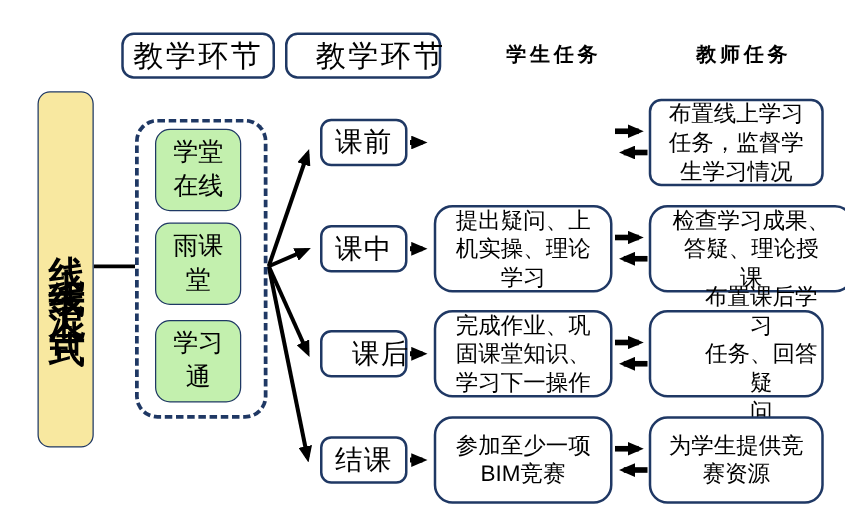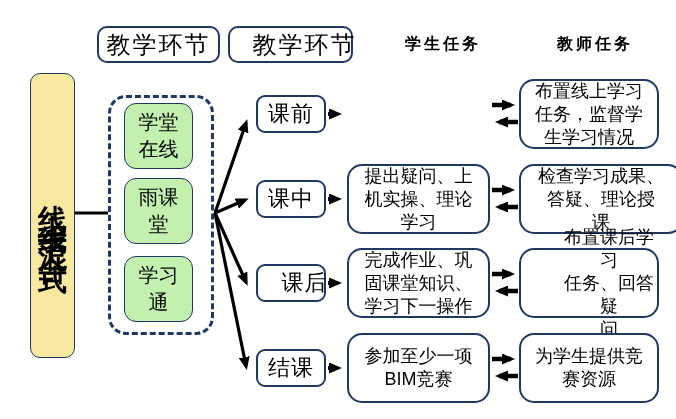--- a/index.html
+++ b/index.html
@@ -115,21 +115,21 @@
 
   <div class="abs dashed-box" style="left:108px;top:95px;width:106px;height:240px;"></div>
   <div class="abs green-box" style="left:124px;top:103px;width:69px;height:66px;">学堂
 在线</div>
   <div class="abs green-box" style="left:124px;top:178px;width:69px;height:66px;">雨课
 堂</div>
   <div class="abs green-box" style="left:124px;top:256px;width:69px;height:66px;">学习
 通</div>
 
   <div class="abs stage-box" style="left:256px;top:95px;width:70px;height:38px;">课前</div>
-  <div class="abs task-box" style="left:519px;top:79px;width:140px;height:70px;">布置线上学习
+  <div class="abs task-box" style="left:519px;top:79px;width:140px;height:70px;border-radius:10px;">布置线上学习
 任务，监督学
 生学习情况</div>
 
   <div class="abs stage-box" style="left:256px;top:180px;width:70px;height:38px;">课中</div>
   <div class="abs task-box" style="left:347px;top:164px;width:143px;height:70px;">提出疑问、上
 机实操、理论
 学习</div>
   <div class="abs task-box" style="left:519px;top:164px;width:164px;height:70px;">检查学习成果、
 答疑、理论授
 课</div>

